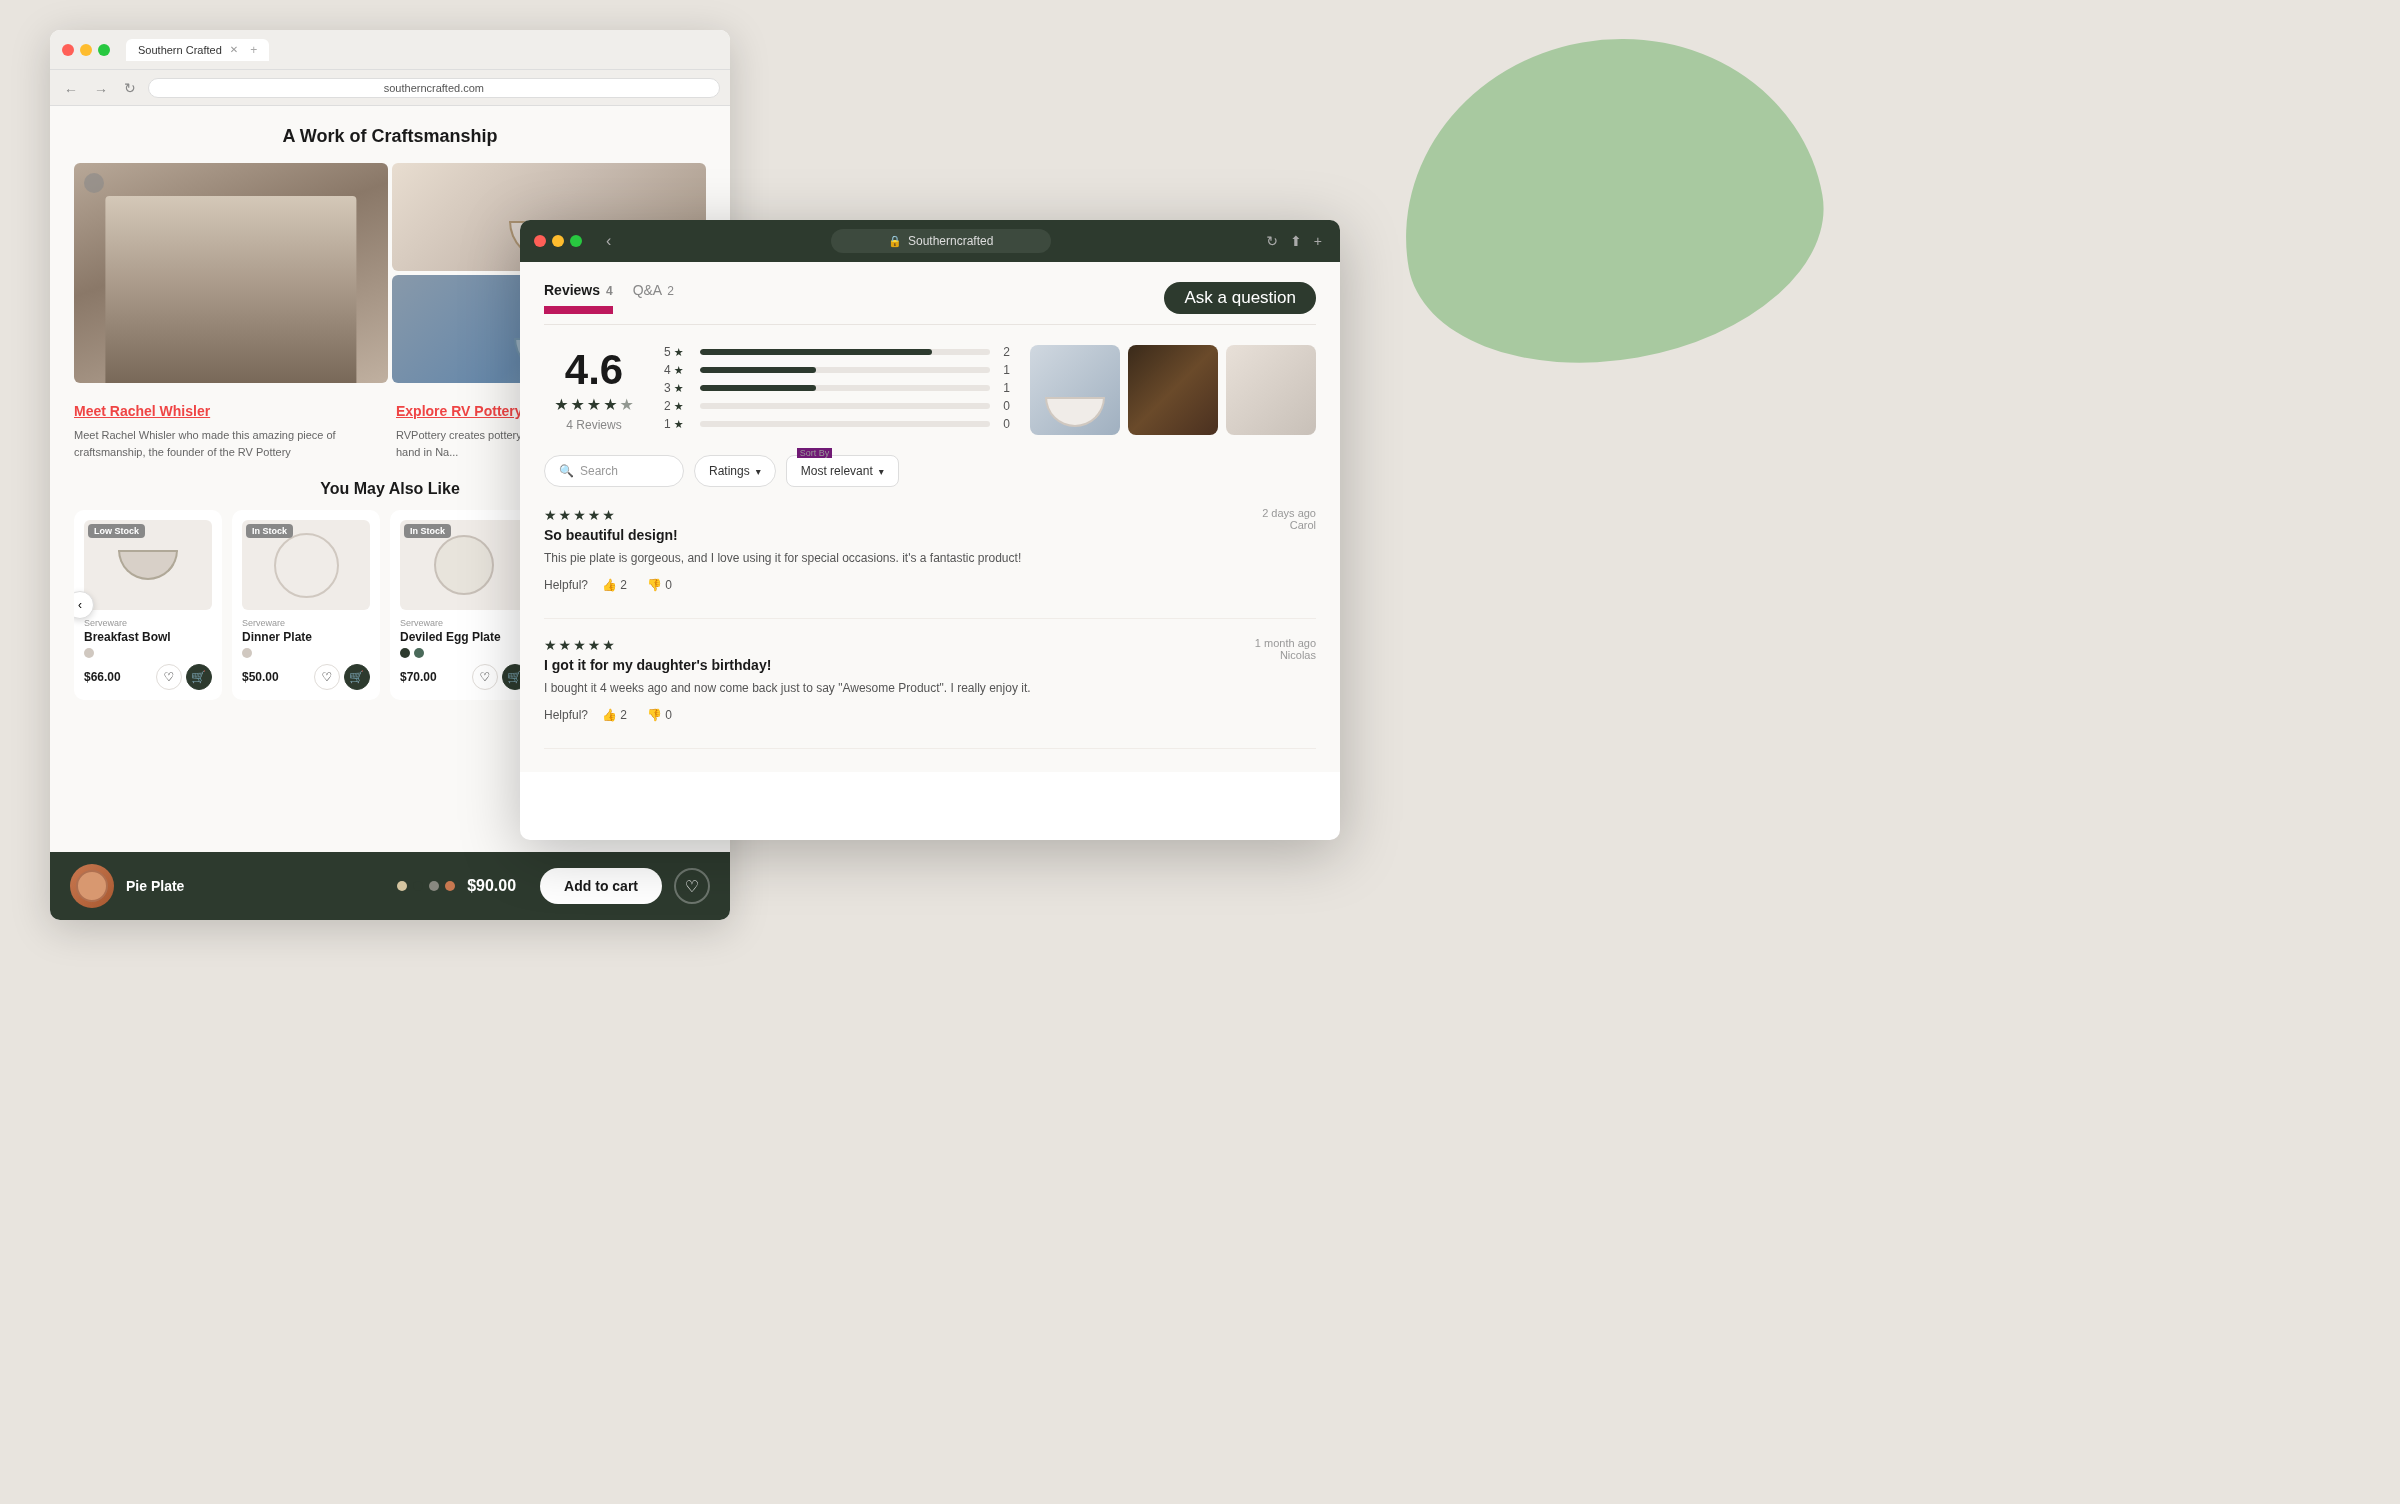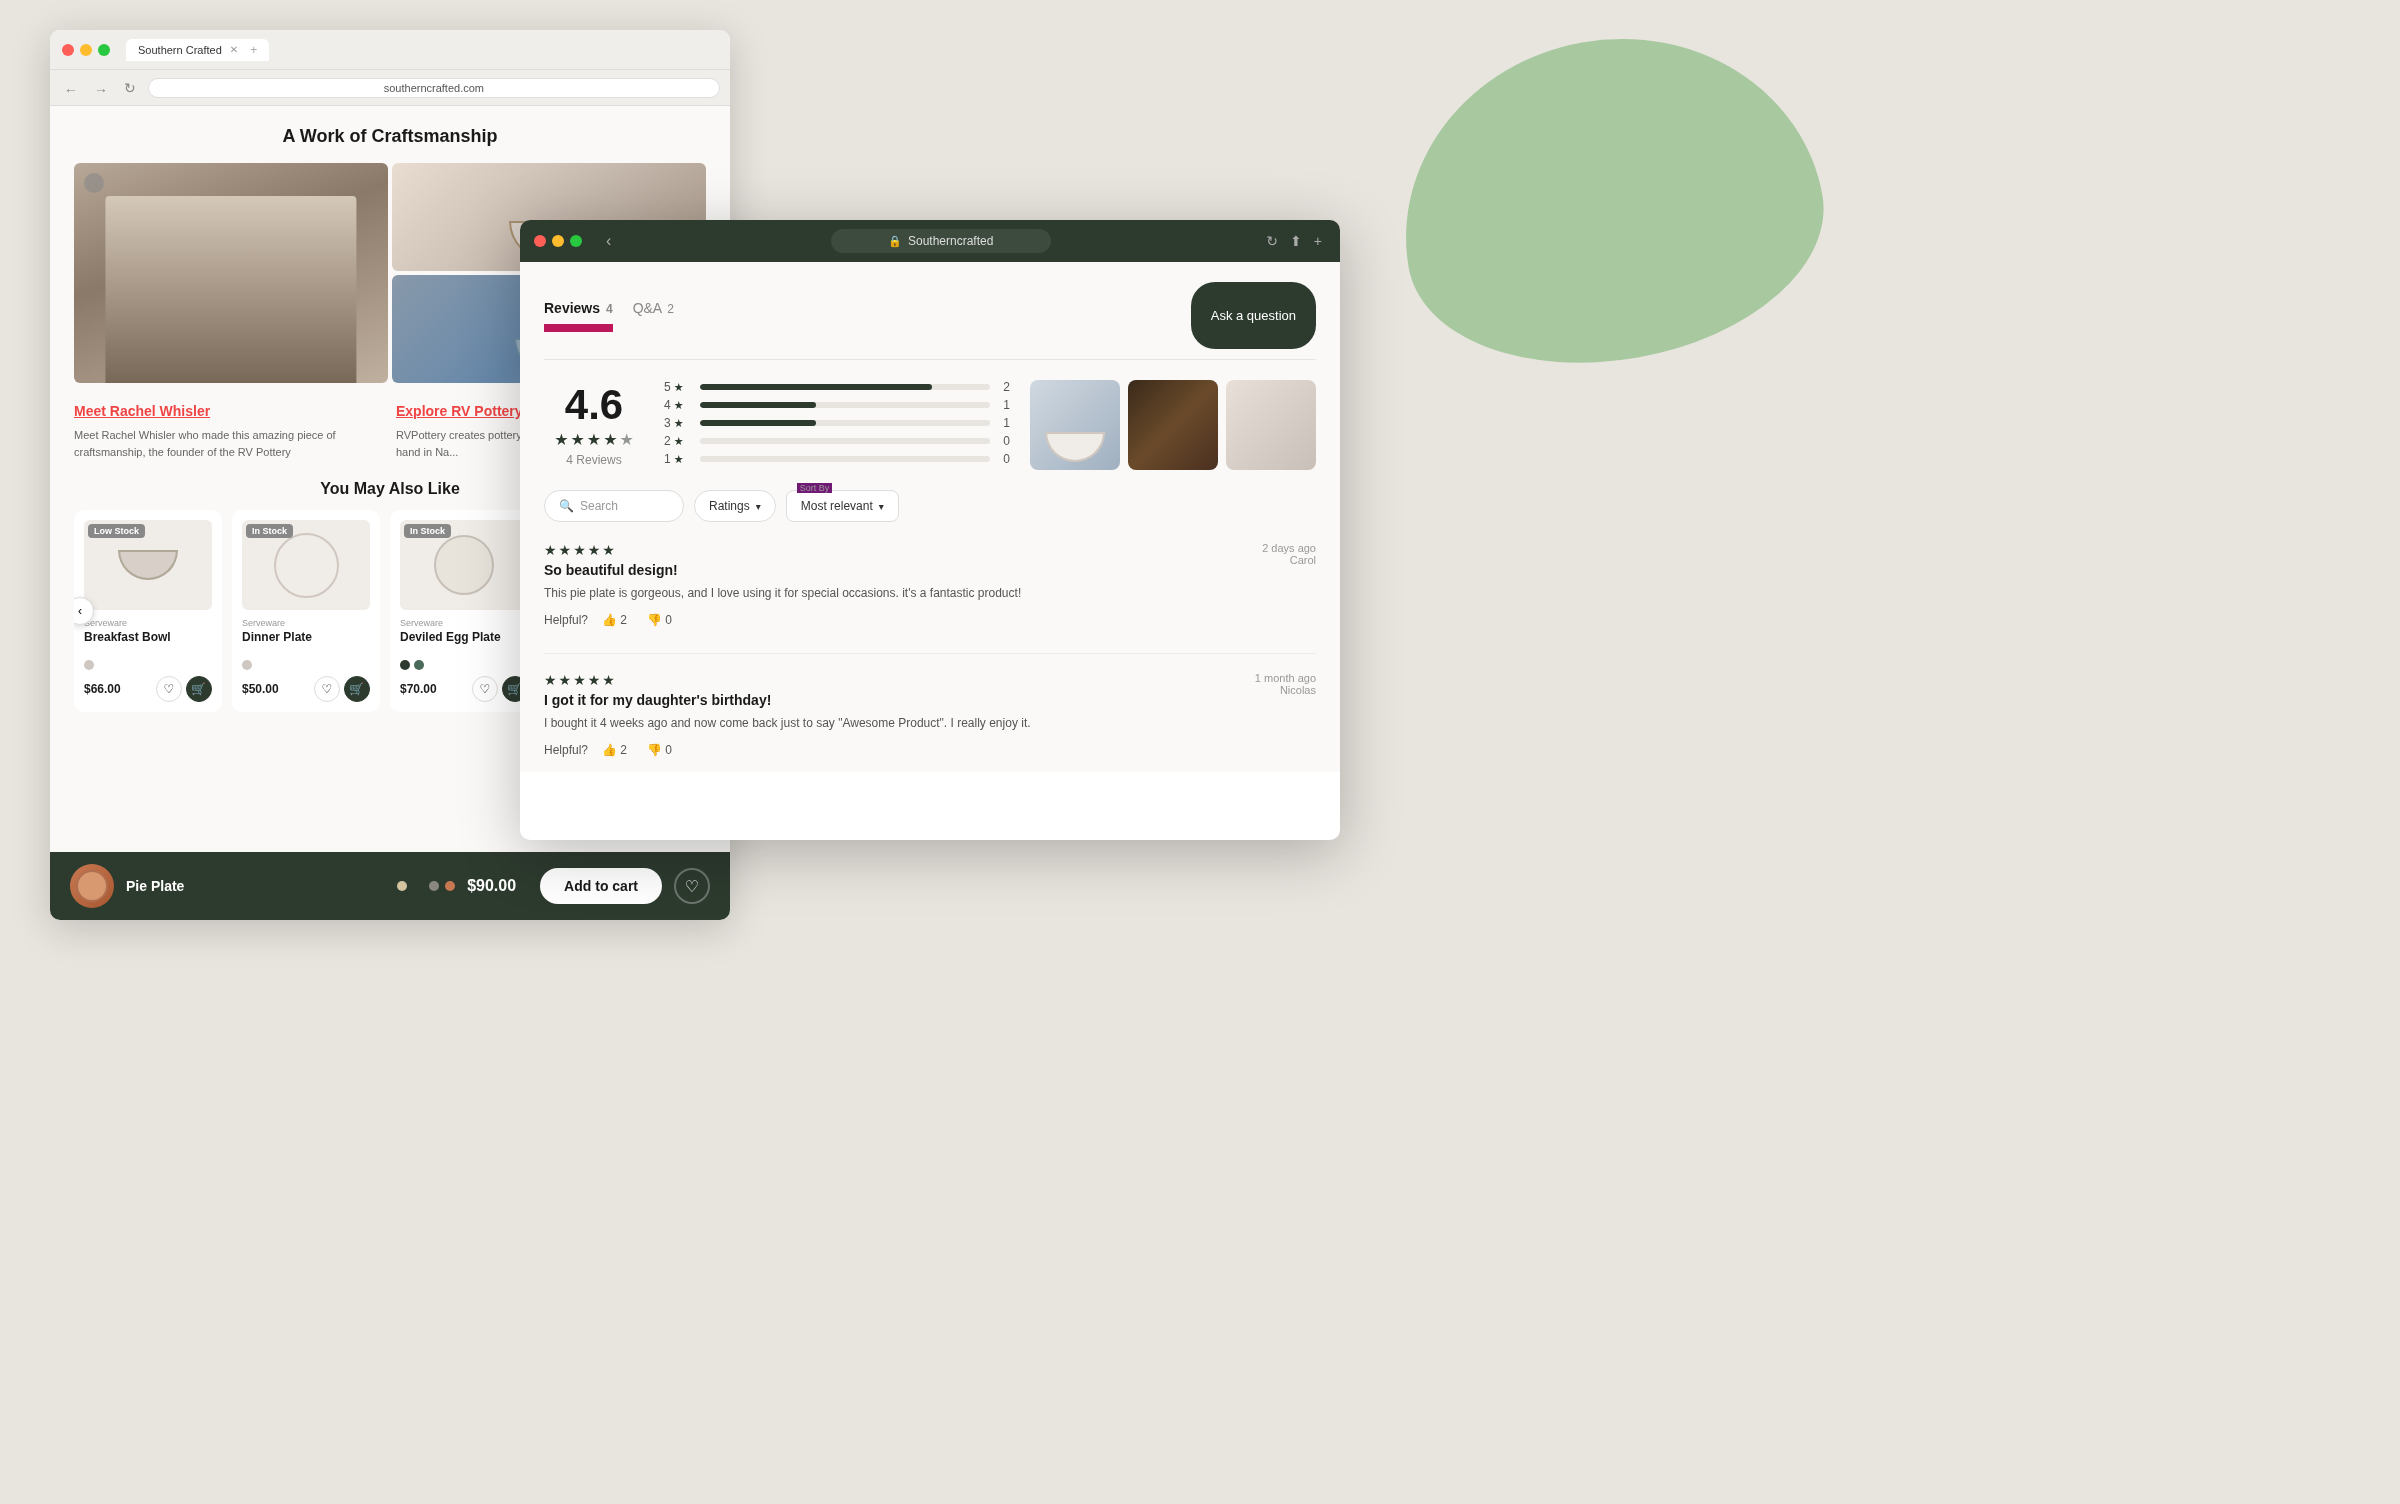--- a/index.html
+++ b/index.html
@@ -312,21 +312,21 @@
     .product-category {
       font-size: 9px;
       color: #999;
       margin-bottom: 2px;
     }
 
     .product-name {
       font-size: 12px;
       font-weight: 600;
       color: #1a1a1a;
-      margin-bottom: 16px;
+      margin-bottom: 4px;
     }
 
     .color-dots {
       display: flex;
       gap: 4px;
       margin-bottom: 6px;
     }
 
     .color-dot {
       width: 10px;
@@ -534,22 +534,22 @@
       font-size: 12px;
       color: #888;
       margin-left: 2px;
     }
 
     .ask-question-btn {
       background: #2d3a2e;
       color: #fff;
       border: none;
       border-radius: 24px;
-      padding: 26px 20px;
-      font-size: 13px;
+      padding: 6px 20px;
+      font-size: 17px;
       font-weight: 500;
       cursor: pointer;
     }
 
     .reviews-overview {
       display: flex;
       gap: 20px;
       margin-bottom: 20px;
       align-items: center;
     }

